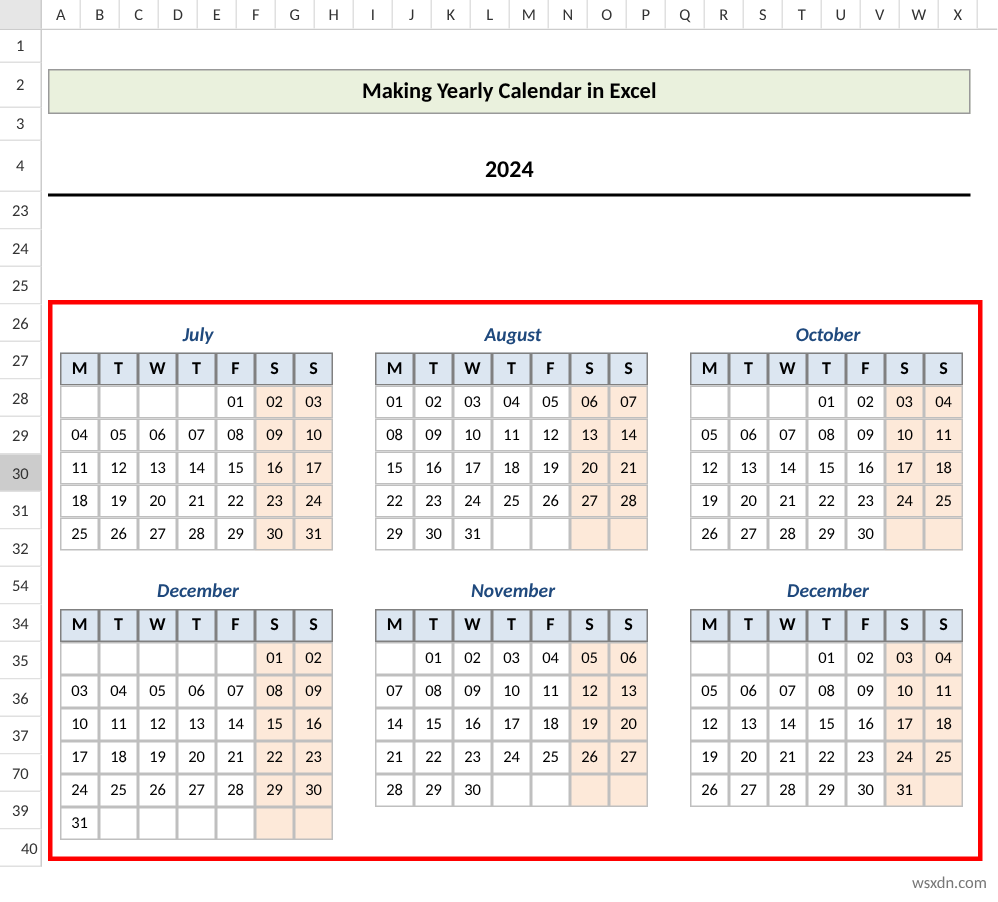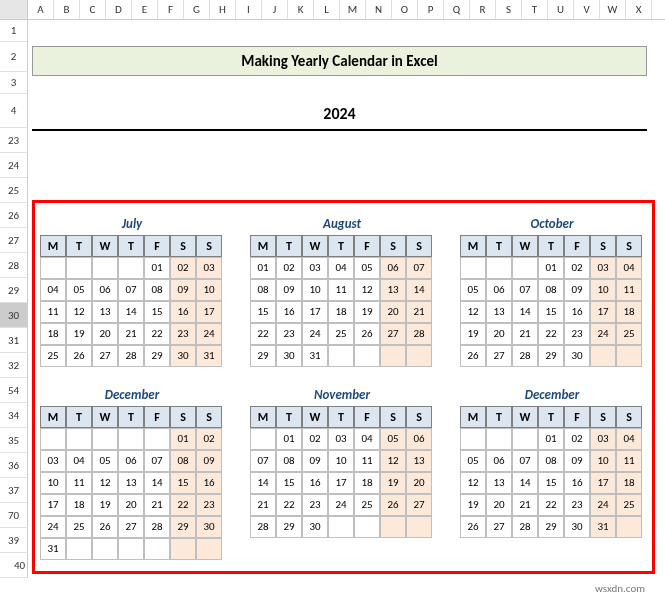--- a/index.html
+++ b/index.html
@@ -22,21 +22,21 @@
 
 .months { display: flex; flex-wrap: wrap; gap: 18px 26px; padding: 10px 8px; }
 .month { width: 184px; }
 .mname { text-align: center; font-style: italic; font-weight: bold; color: #1f497d; font-size: 13px; padding: 2px 0 4px; }
 
 .calgrid { display: grid; grid-template-columns: repeat(7, 26px); }
 .hd { background: #dce6f1; border: 1px solid #808080; font-weight: bold; text-align: center; font-size: 12px; height: 22px; line-height: 20px; }
 .cell { border: 1px solid #bfbfbf; height: 22px; text-align: center; font-size: 11px; line-height: 20px; background: #fff; }
 .wk { background: #fde9d9; }
 
-.watermark { position: fixed; right: 20px; bottom: 6px; font-size: 11px; color: #777; }
+.watermark { position: fixed; right: 7px; bottom: 6px; font-size: 11px; color: #777; }
 
 .rows-container .row { height: 22px; }
 .rows-container .row.tall { height: 30px; }
 .rows-container .row.yearrow { height: 34px; }
 </style>
 </head>
 <body>
 
 <div class="colheaders">
   <div class="ch-corner"></div>

